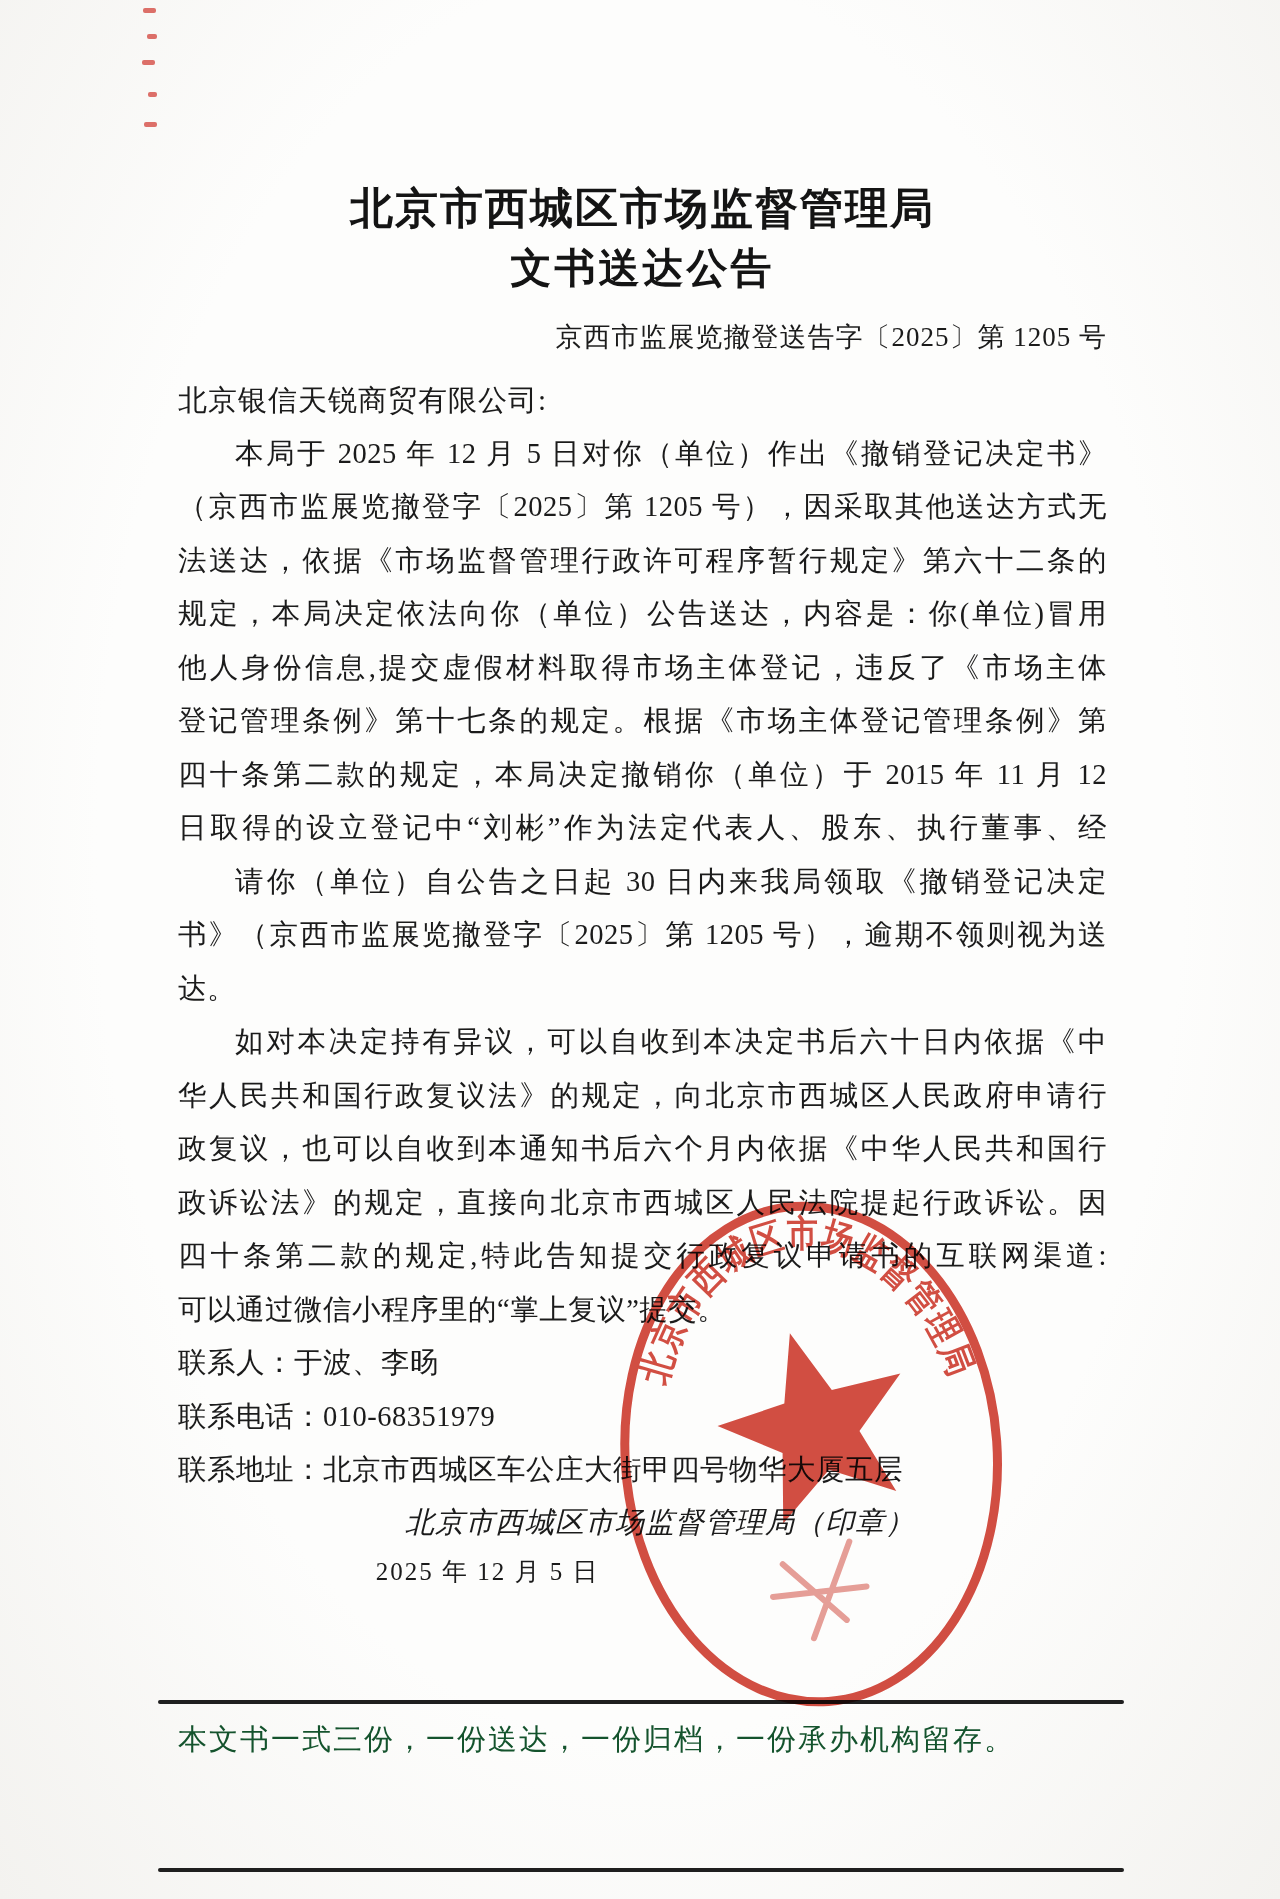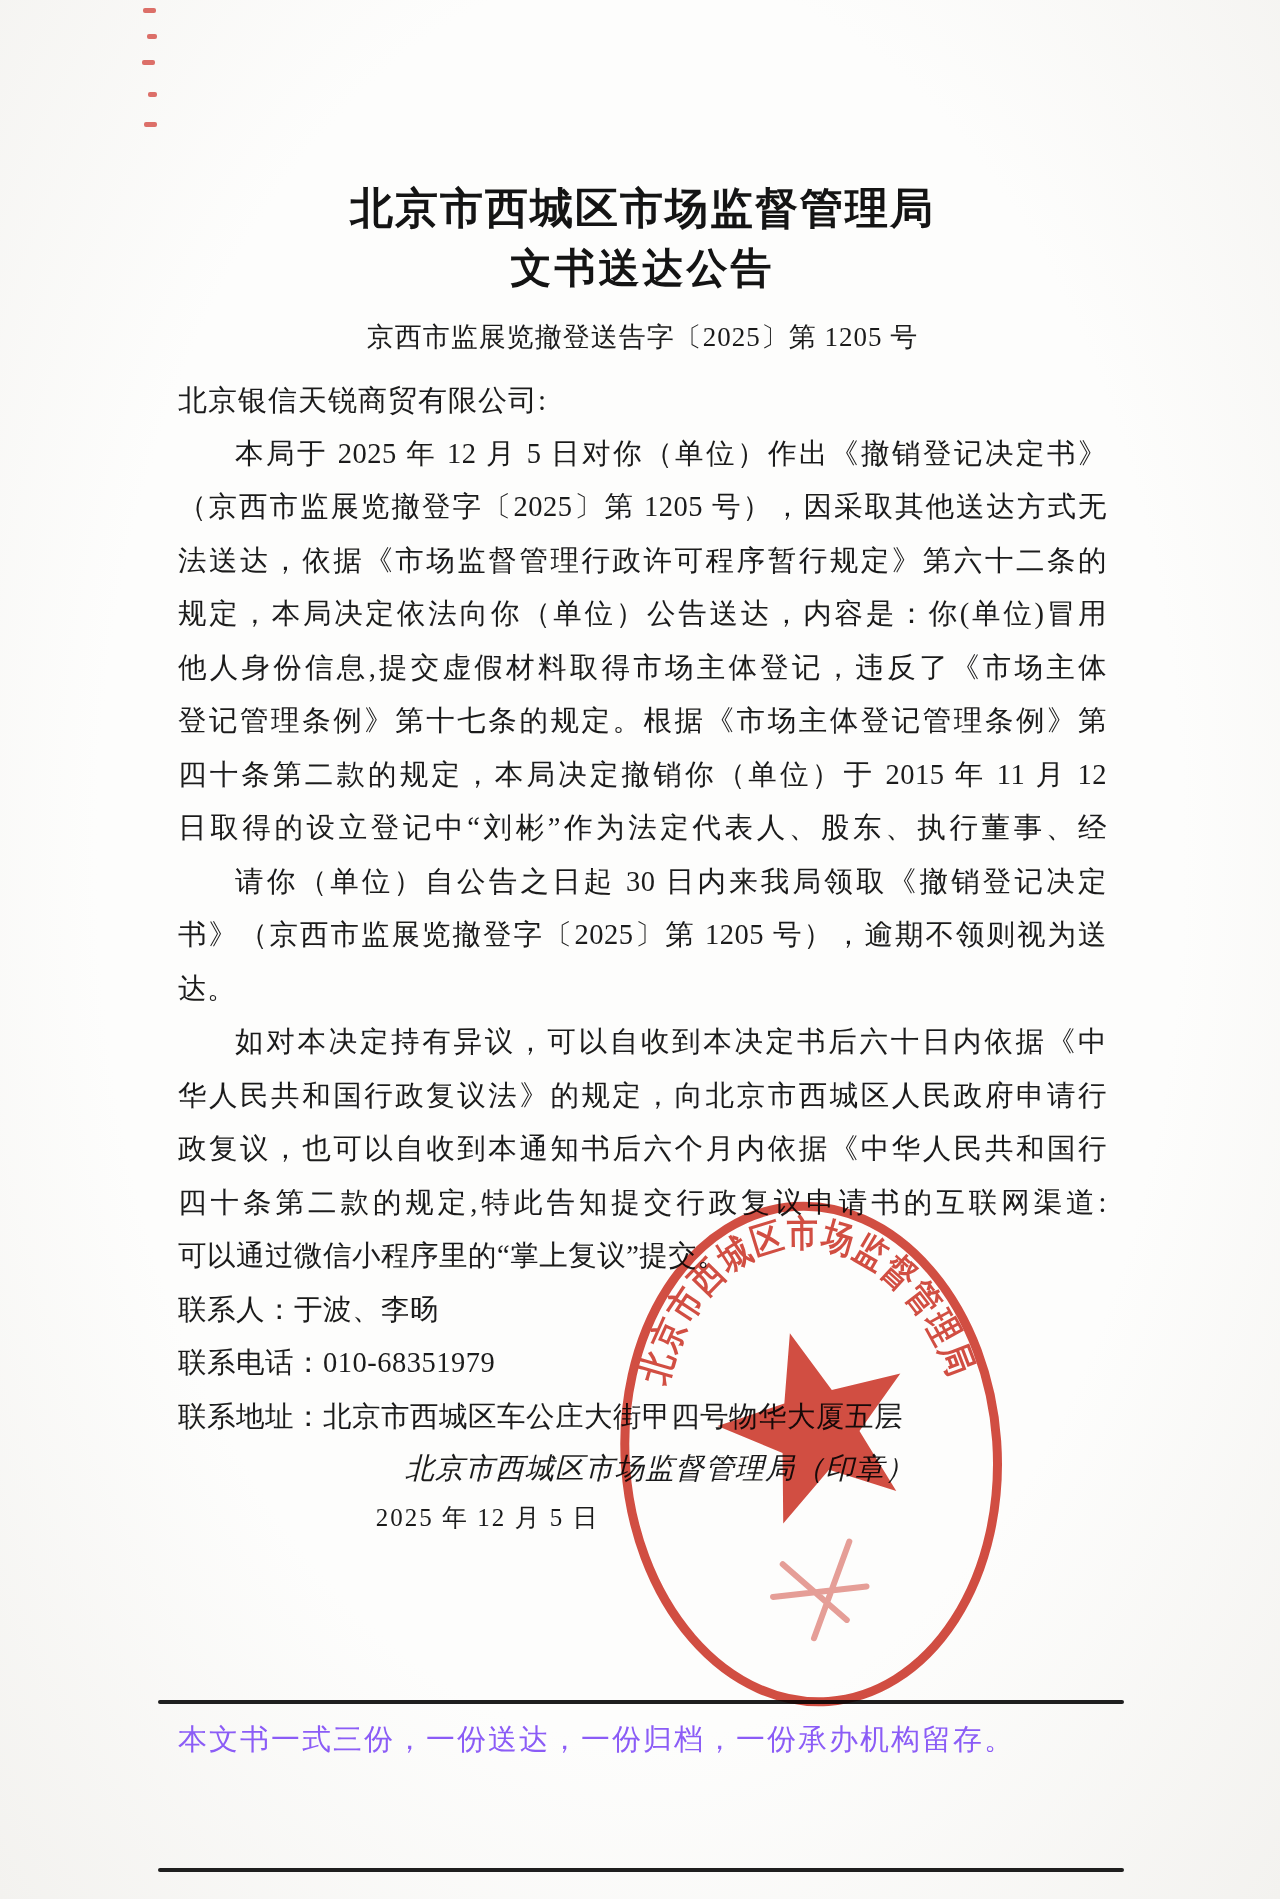--- a/index.html
+++ b/index.html
@@ -24,21 +24,21 @@
     line-height:1.15;color:#141414;
   }
   .title2{
     margin:12px 0 0;
     font-size:41px;font-weight:700;
     text-align:center;letter-spacing:3px;
     line-height:1.15;color:#141414;
   }
   .docno{
     margin:24px 0 0;
-    font-size:27px;text-align:center;
+    font-size:27px;text-align:right;
     line-height:40px;letter-spacing:1px;
   }
   .recipient{
     margin-top:16px;
     font-size:29px;line-height:54px;
     letter-spacing:1px;
   }
   .line{
     font-size:28.5px;
     line-height:53.5px;
@@ -65,21 +65,21 @@
   }
   .rule{
     position:absolute;left:158px;width:966px;height:4px;
     background:#1f1f1f;border-radius:2px;
   }
   .rule-top{top:1700px;}
   .rule-bottom{top:1868px;}
   .footer-note{
     position:absolute;top:1712px;left:178px;
     font-size:29px;letter-spacing:2px;line-height:54px;
-    color:#8b5cf6;
+    color:#14532d;
   }
   .seal{
     position:absolute;left:605px;top:1192px;
     width:412px;height:520px;
     mix-blend-mode:multiply;
     opacity:0.85;
     pointer-events:none;
     transform:rotate(-4deg);
   }
   .seal text{
@@ -115,20 +115,21 @@
   <div>
     <div class="line j indent">请你（单位）自公告之日起 30 日内来我局领取《撤销登记决定</div>
     <div class="line j">书》（京西市监展览撤登字〔2025〕第 1205 号），逾期不领则视为送</div>
     <div class="line">达。</div>
   </div>
 
   <div>
     <div class="line j indent">如对本决定持有异议，可以自收到本决定书后六十日内依据《中</div>
     <div class="line j">华人民共和国行政复议法》的规定，向北京市西城区人民政府申请行</div>
     <div class="line j">政复议，也可以自收到本通知书后六个月内依据《中华人民共和国行</div>
+    <div class="line j">政诉讼法》的规定，直接向北京市西城区人民法院提起行政诉讼。因</div>
     <div class="line j">四十条第二款的规定,特此告知提交行政复议申请书的互联网渠道:</div>
     <div class="line">可以通过微信小程序里的“掌上复议”提交。</div>
   </div>
 
   <div class="line">联系人：于波、李旸</div>
   <div class="line">联系电话：010-68351979</div>
   <div class="line">联系地址：北京市西城区车公庄大街甲四号物华大厦五层</div>
 
   <div class="sig">北京市西城区市场监督管理局（印章）</div>
   <div class="date">2025 年 12 月 5 日</div>

